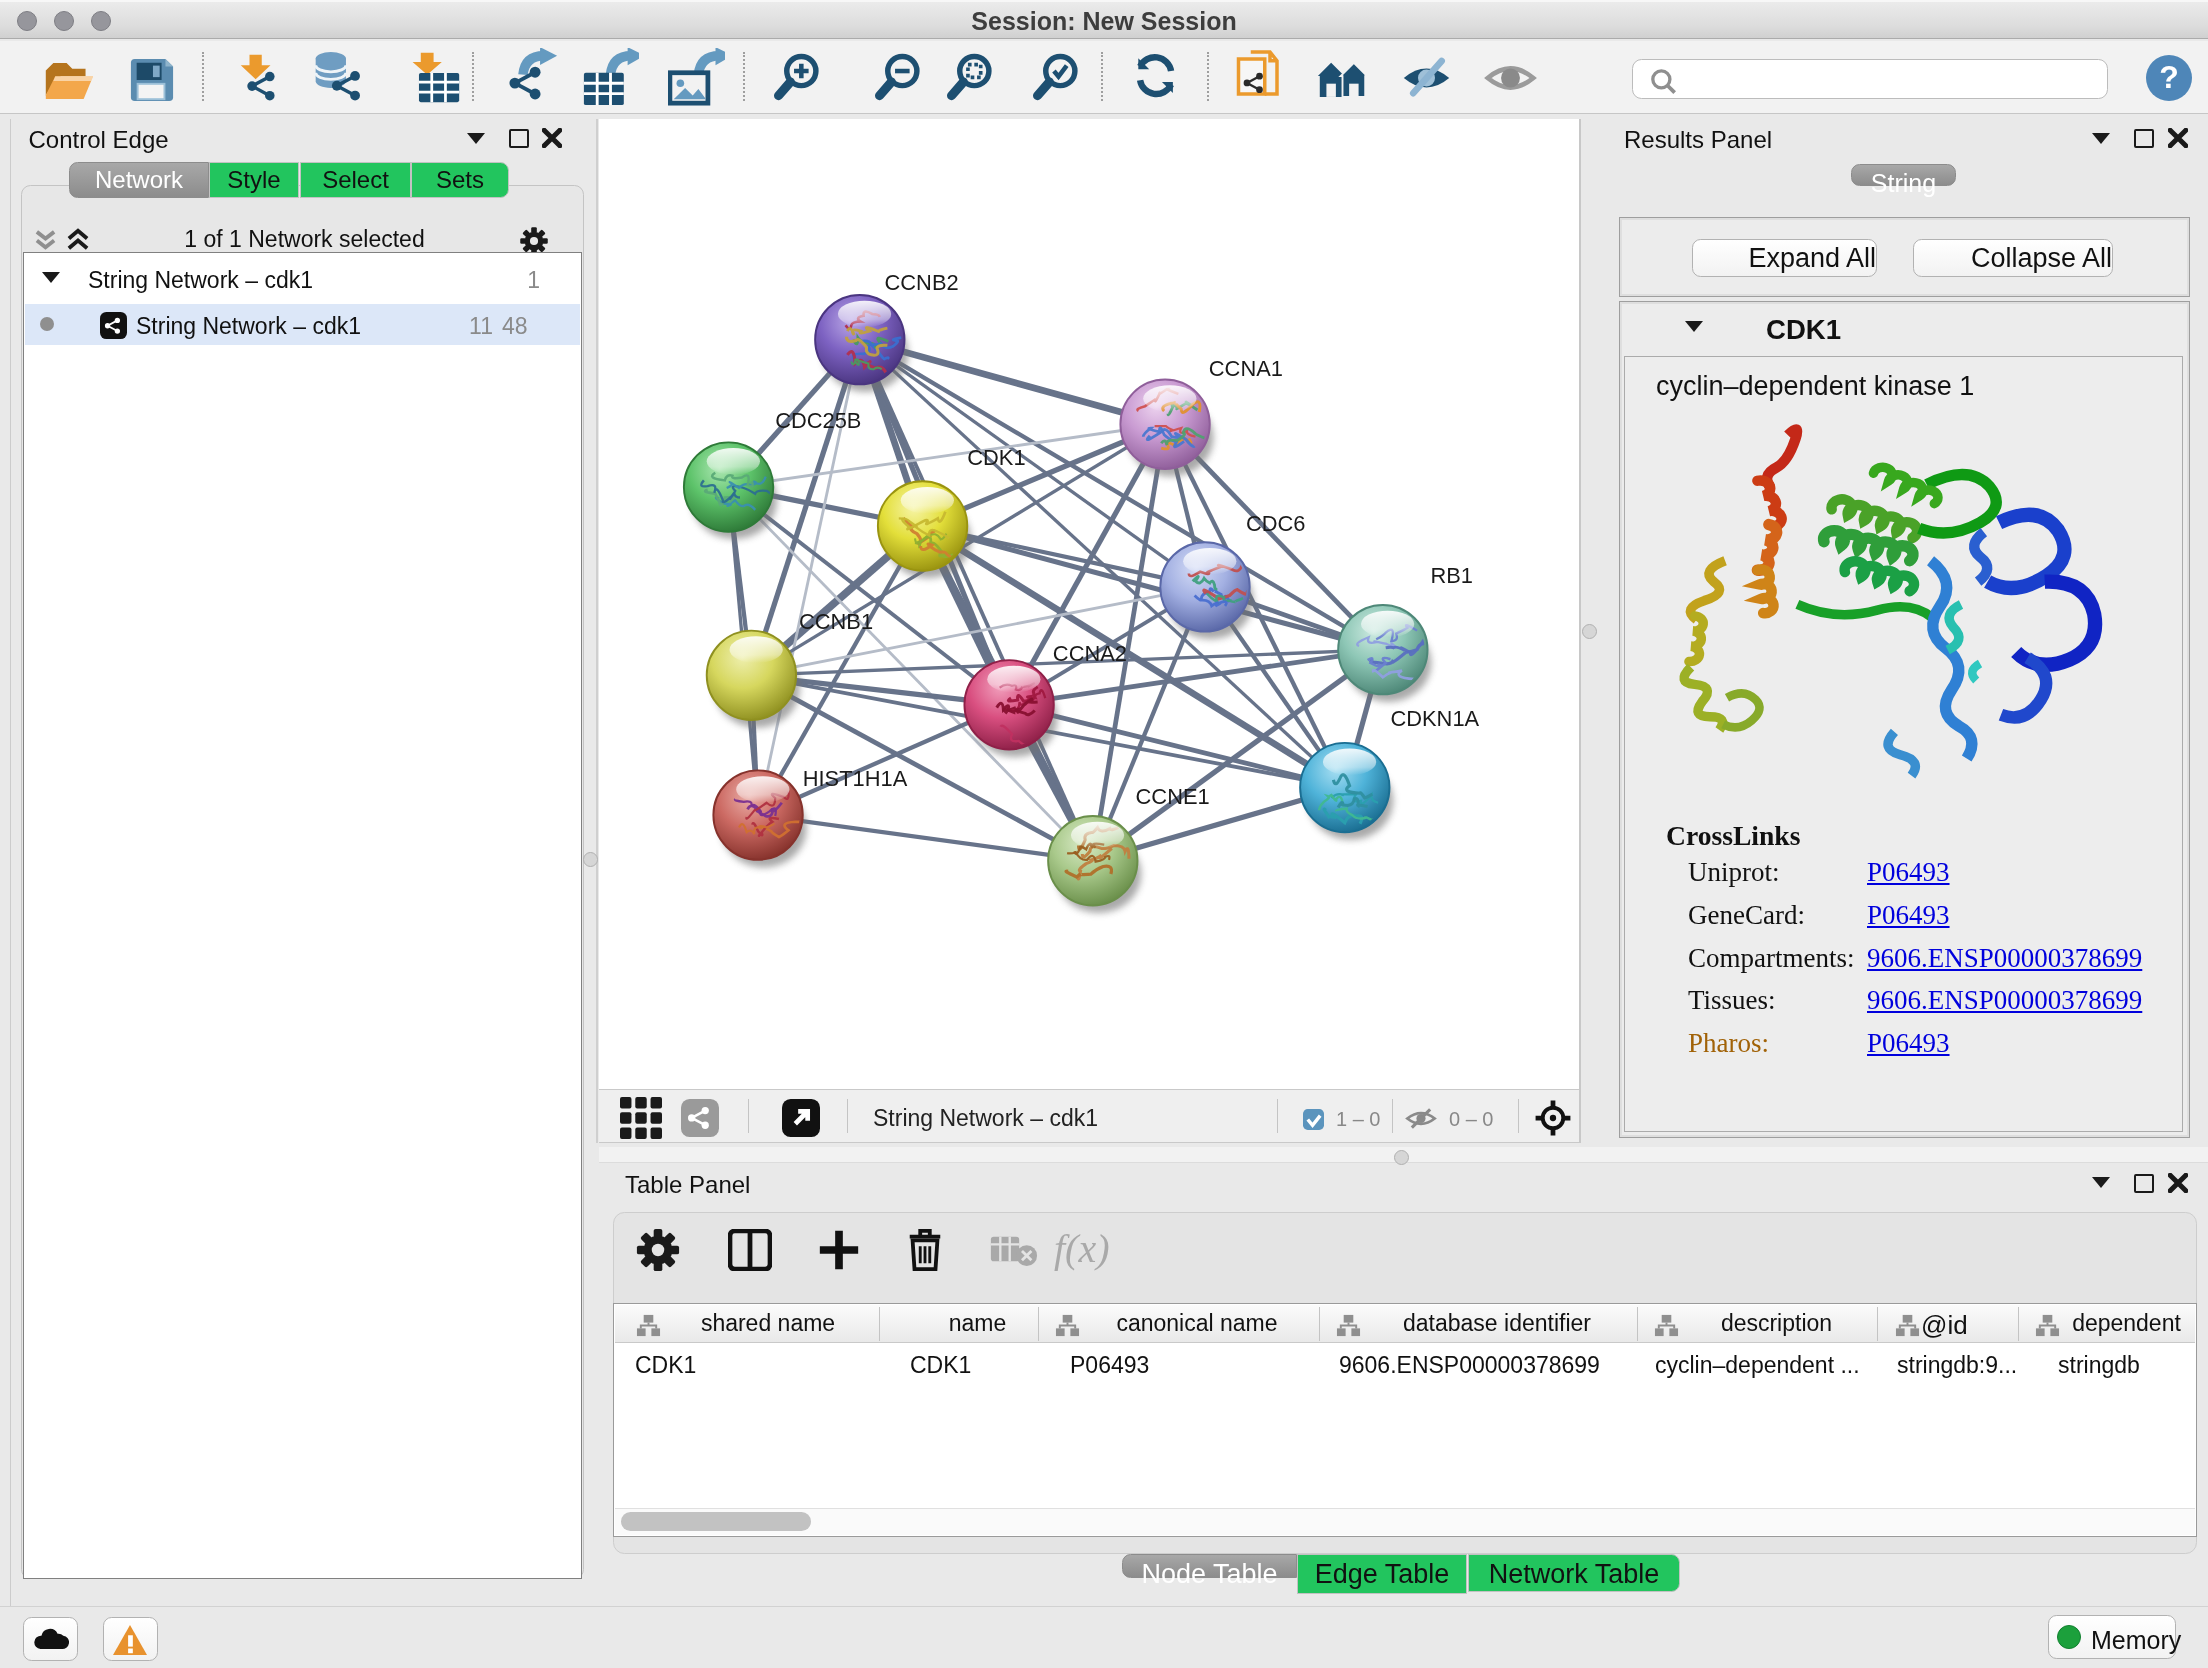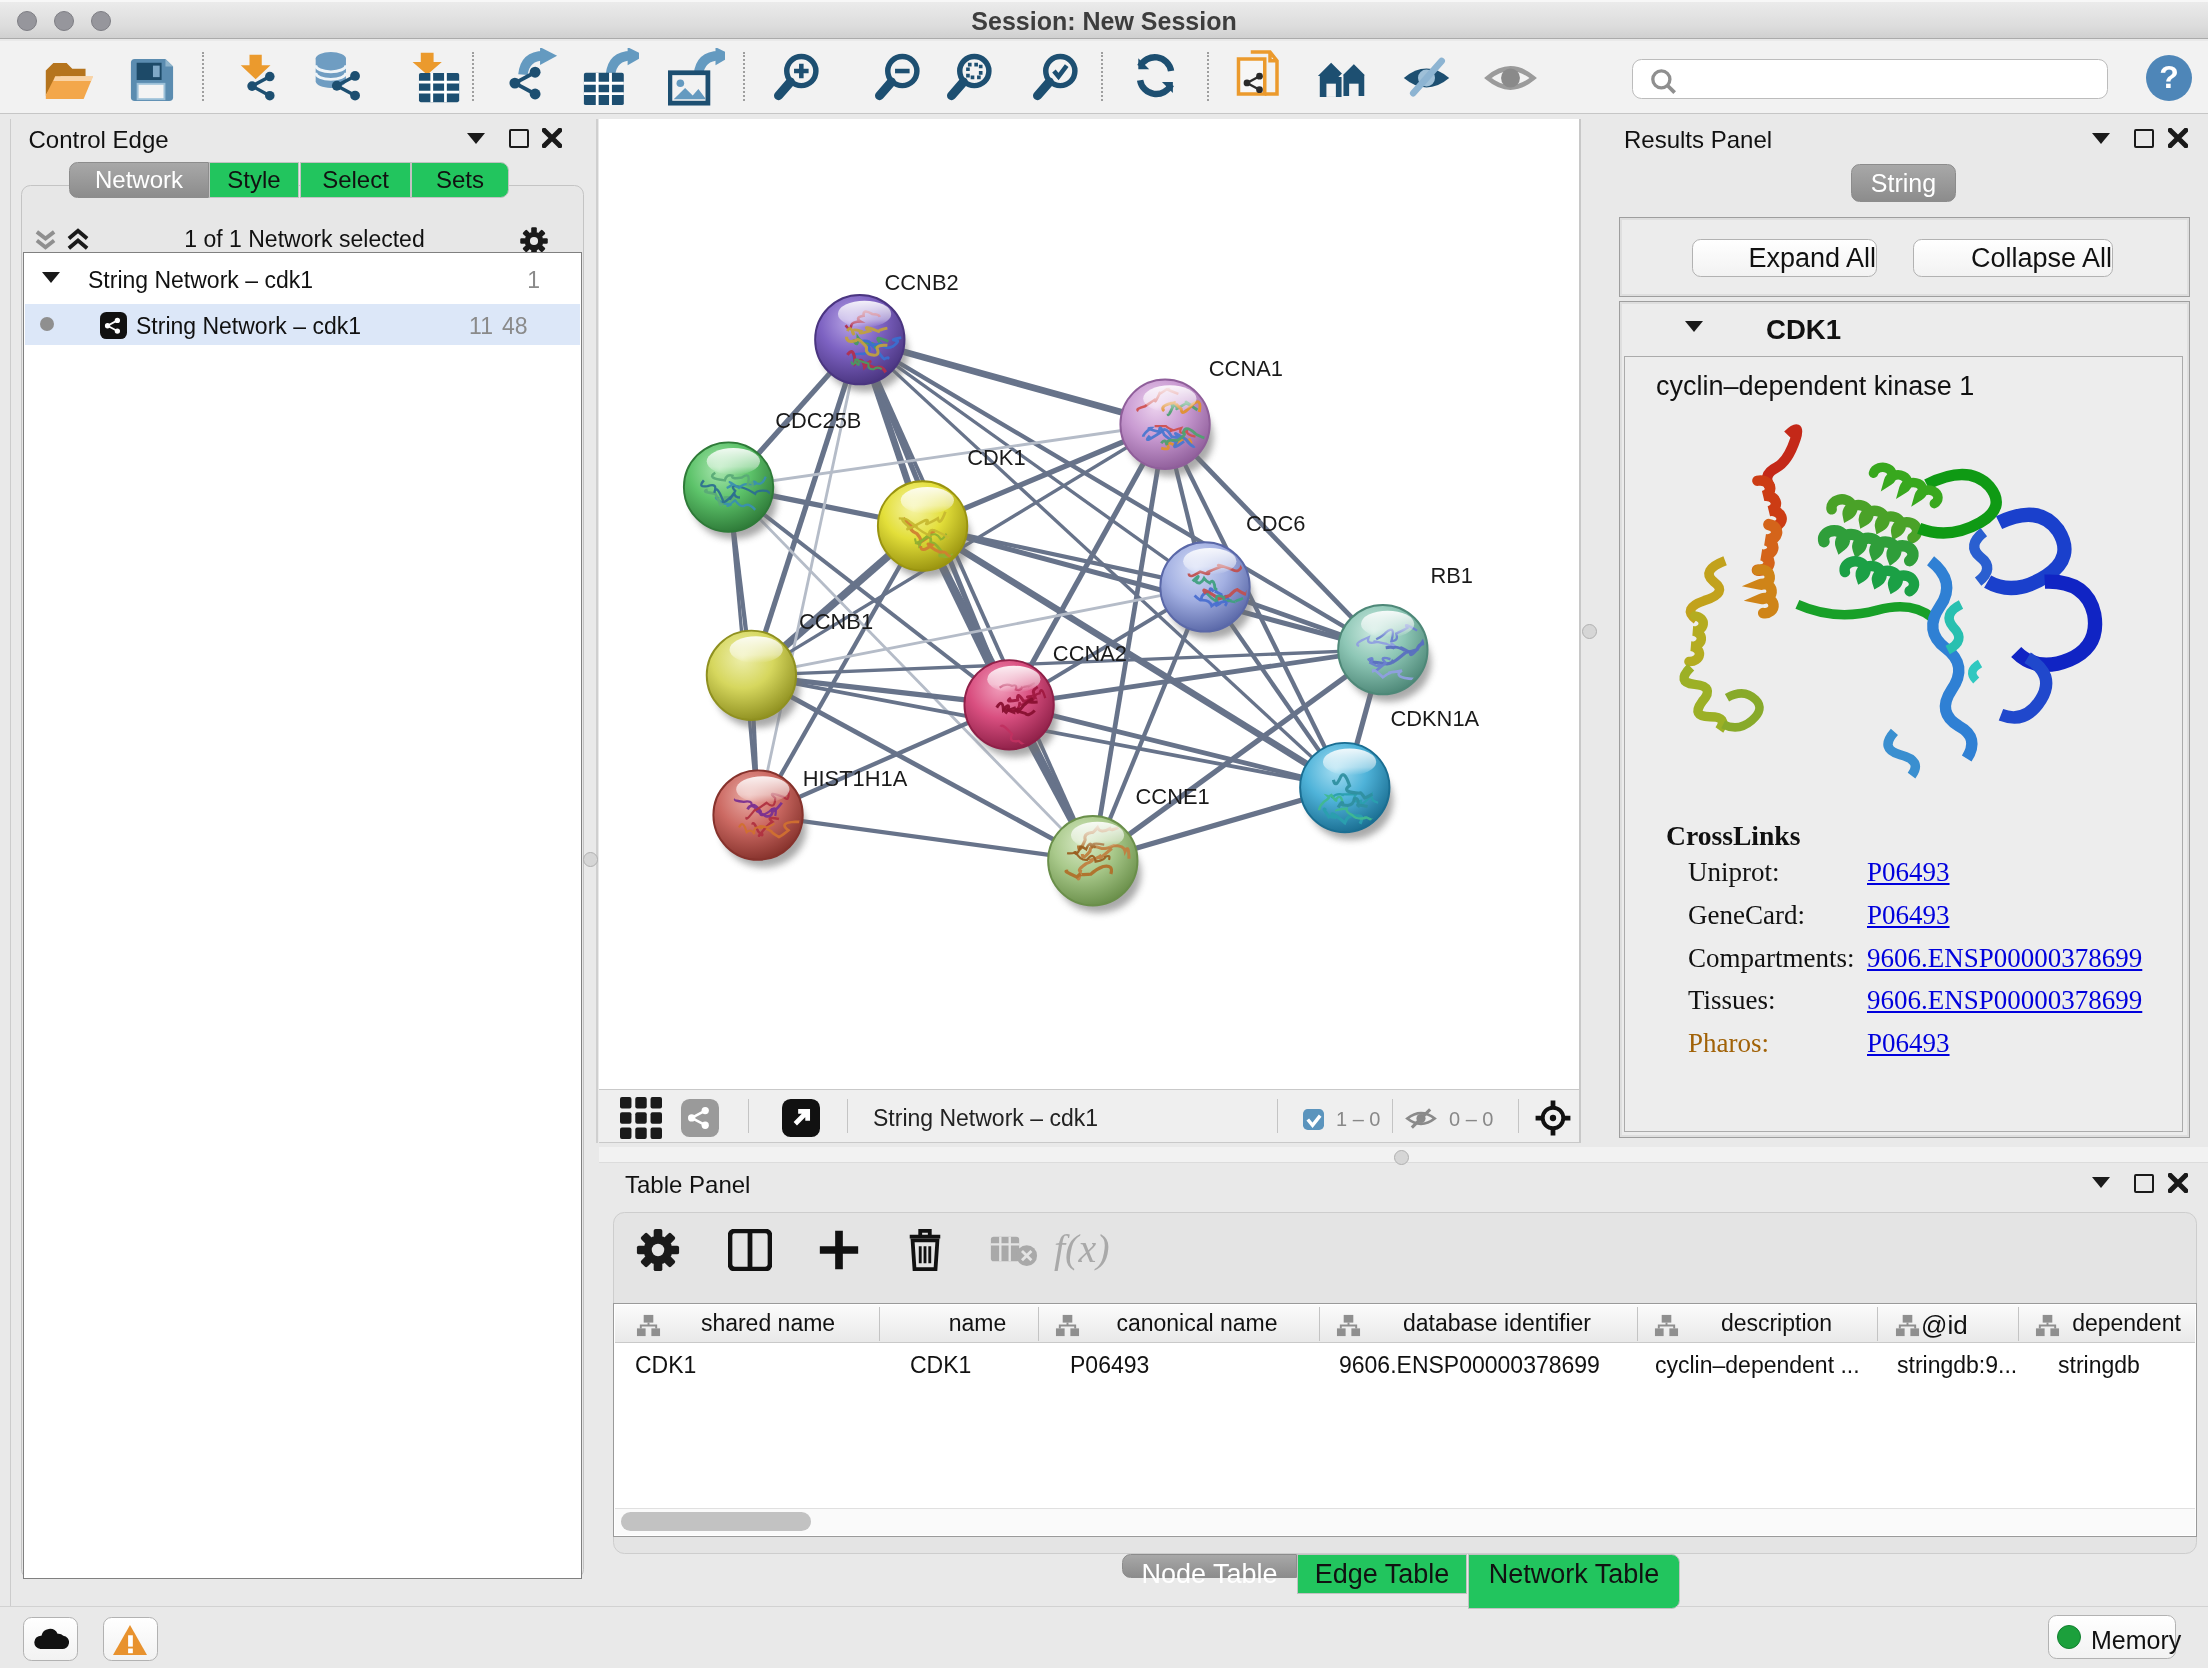--- a/index.html
+++ b/index.html
@@ -573,21 +573,21 @@
 <div class="abs" style="left:599px;top:1147px;width:1609px;height:16px;background:#f2f2f2;border-bottom:1.9px solid #dcdcdc"></div>
 <div class="abs" style="left:583px;top:852px;width:15px;height:15px;border-radius:50%;background:#d6d6d6;border:1.9px solid #b0b0b0"></div>
 <div class="abs" style="left:1582px;top:624px;width:15px;height:15px;border-radius:50%;background:#d6d6d6;border:1.9px solid #b0b0b0"></div>
 <div class="abs" style="left:1394px;top:1150px;width:15px;height:15px;border-radius:50%;background:#d6d6d6;border:1.9px solid #b0b0b0"></div>
 <div class="abs phead" style="left:1624px;top:126px">Results Panel</div>
 <div class="abs tri-d" style="left:2092px;top:133px"></div>
 <div class="abs sqr" style="left:2134px;top:129px"></div>
 <svg class="abs" style="left:2168px;top:128px" width="20" height="20" viewBox="0 0 28 28">
     <path d="M3 3 L25 25 M25 3 L3 25" stroke="#1a1a1a" stroke-width="7" stroke-linecap="round"></path>
   </svg>
-<div class="tab tabsel" style="left:1851px;top:164px;width:105px;height:38px;line-height:36px;font-size:25px">String</div>
+<div class="tab tabsel" style="left:1851px;top:164px;width:105px;height:22px;line-height:36px;font-size:25px">String</div>
 <div class="abs" style="left:1619px;top:217px;width:571px;height:80px;background:#ececec;border:1.9px solid #9e9e9e;box-shadow:inset 0 0 0 1.9px #dedede"></div>
 <div class="btn" style="left:1692px;top:239px;width:185px;height:38px;line-height:36px">Expand All</div>
 <div class="btn" style="left:1913px;top:239px;width:200px;height:38px;line-height:36px">Collapse All</div>
 <div class="abs" style="left:1619px;top:301px;width:571px;height:837px;background:#ececec;border:1.9px solid #9e9e9e;box-shadow:inset 0 0 0 1.9px #dedede"></div>
 <div class="abs tri-d" style="left:1685px;top:321px"></div>
 <div class="abs" style="left:1766px;top:314px;font-size:27.6px;font-weight:700;color:#111">CDK1</div>
 <div class="abs" style="left:1624px;top:356px;width:559px;height:776px;background:#ededed;border:1.9px solid #ababab"></div>
 <div class="abs" style="left:1656px;top:371px;font-size:27px;color:#111">cyclin–dependent kinase 1</div>
 <svg class="abs" style="left:1645px;top:418px" width="476" height="371" viewBox="0 0 500 390">
     <path d="M150 18 q14 -14 8 4 q-8 24 -20 30 q-16 8 -6 22" fill="none" stroke="#c42818" stroke-width="11"></path>
@@ -717,21 +717,21 @@
 <div class="abs" style="left:910px;top:1352px;font-size:23px;color:#111">CDK1</div>
 <div class="abs" style="left:1070px;top:1352px;font-size:23px;color:#111">P06493</div>
 <div class="abs" style="left:1339px;top:1352px;font-size:23px;color:#111">9606.ENSP00000378699</div>
 <div class="abs" style="left:1655px;top:1352px;font-size:23px;color:#111">cyclin–dependent ...</div>
 <div class="abs" style="left:1897px;top:1352px;font-size:23px;color:#111">stringdb:9...</div>
 <div class="abs" style="left:2058px;top:1352px;font-size:23px;color:#111">stringdb</div>
 <div class="abs" style="left:615px;top:1508px;width:1580px;height:27px;background:#fafafa;border-top:1px solid #e0e0e0"></div>
 <div class="abs" style="left:621px;top:1512px;width:190px;height:19px;background:#c2c2c2;border-radius:9.5px"></div>
 <div class="tab tabsel" style="left:1122px;top:1554px;width:175px;height:24px;line-height:38px;border-radius:8.6px 0 0 8.6px;font-size:27px">Node Table</div>
 <div class="tab" style="left:1297px;top:1554px;width:170px;height:40px;line-height:38px;border-radius:0;font-size:27px">Edge Table</div>
-<div class="tab" style="left:1468px;top:1554px;width:212px;height:55px;line-height:38px;border-radius:0 8.6px 8.6px 0;font-size:27px">Network Table</div>
+<div class="tab" style="left:1468px;top:1554px;width:212px;height:38px;line-height:38px;border-radius:0 8.6px 8.6px 0;font-size:27px">Network Table</div>
 <div class="abs" style="left:0;top:1606px;width:2208px;height:62px;background:#e9e9e9;border-top:1.9px solid #d2d2d2"></div>
 <div class="btn" style="left:23px;top:1617px;width:55px;height:44px"></div>
 <svg class="abs" style="left:31px;top:1626px" width="38" height="27" viewBox="0 0 40 28">
     <path d="M10 24 a7 7 0 0 1 1 -14 a9 9 0 0 1 17 -2 a7 7 0 0 1 6 2 a6.5 6.5 0 0 1 -2 14 z" fill="#111"></path>
   </svg>
 <div class="btn" style="left:103px;top:1617px;width:55px;height:44px"></div>
 <svg class="abs" style="left:111px;top:1623px" width="38" height="34" viewBox="0 0 40 36">
     <path d="M20 2 L38 34 H2 z" fill="#e8922e"></path>
     <rect x="18" y="13" width="5" height="12" fill="#fff"></rect>
     <rect x="18" y="27" width="5" height="5" fill="#fff"></rect>

